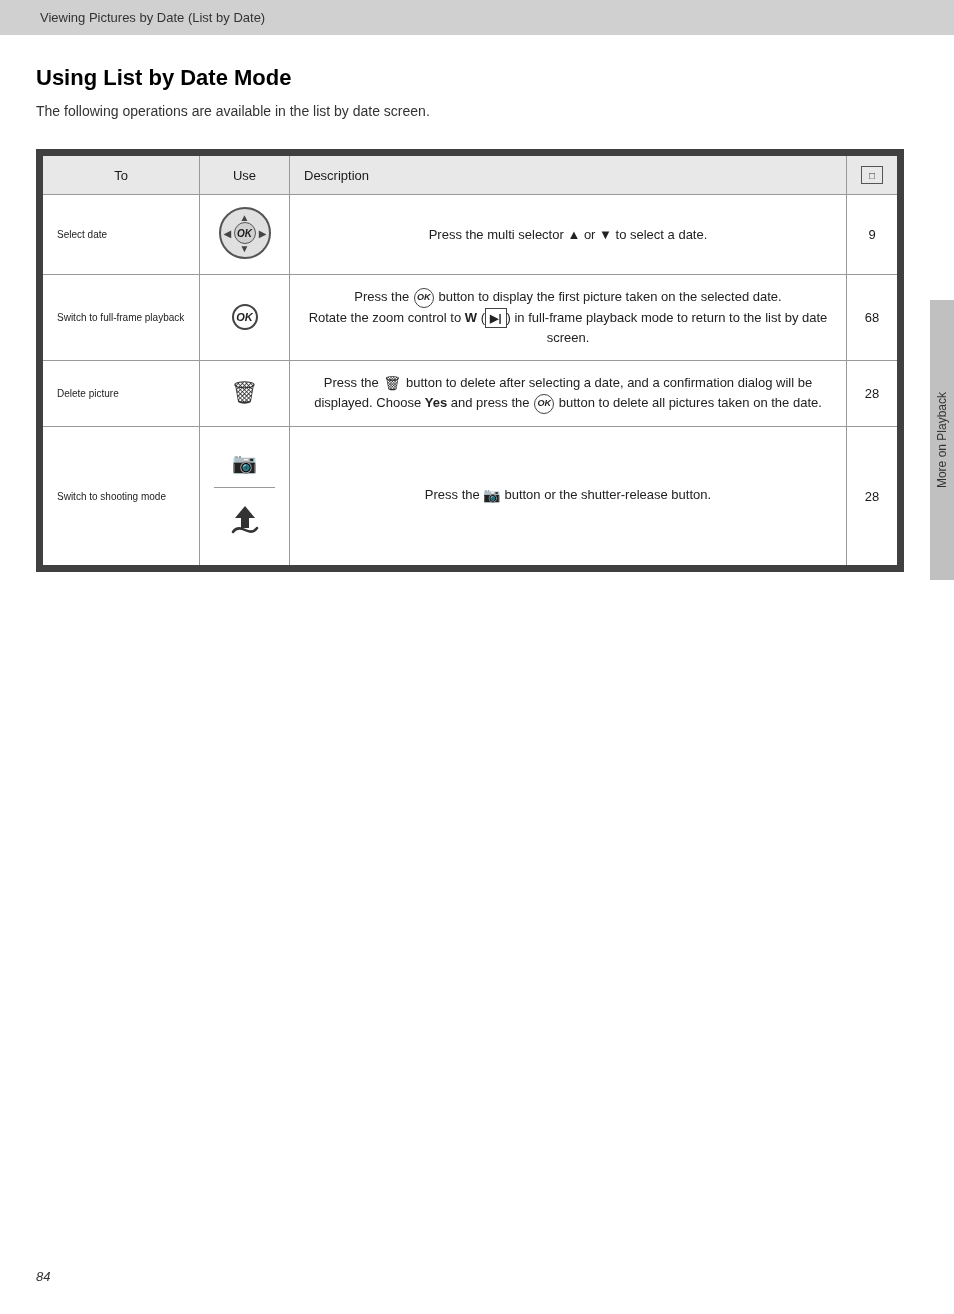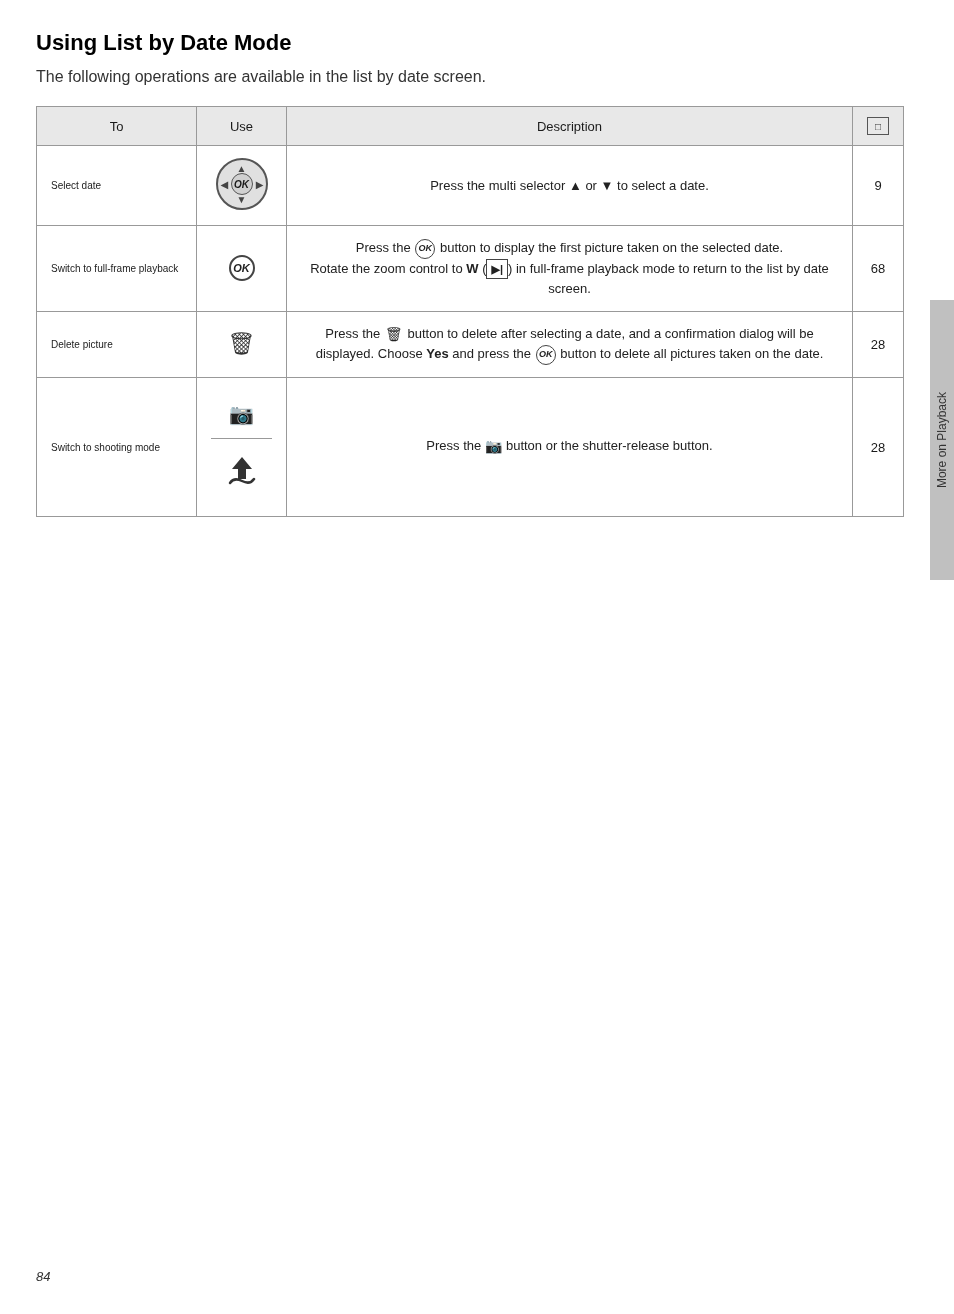--- a/index.html
+++ b/index.html
@@ -57,44 +57,44 @@
     }
 
     .page-title {
       font-size: 22px;
       font-weight: bold;
       margin-bottom: 12px;
       color: #000;
     }
 
     .subtitle {
-      font-size: 16px;
-      color: #333;
-      margin-bottom: 20px;
+      font-size: 14px;
+      color: #333;
+      margin-bottom: 30px;
     }
 
     
     .data-table {
       width: 100%;
       border-collapse: collapse;
-      border: 1px solid #404040;
+      border: 7px solid #404040;
     }
 
     .data-table th {
       background: #e8e8e8;
       border: 1px solid #999;
       padding: 10px 14px;
       font-size: 13px;
       font-weight: normal;
       text-align: center;
     }
 
     .data-table th.to-col { width: 160px; text-align: center; }
     .data-table th.use-col { width: 90px; text-align: center; margin-top: 36px; }
-    .data-table th.desc-col { text-align: center; }
+    .data-table th.desc-col { text-align: left; }
     .data-table th.ref-col { width: 40px; text-align: center; }
 
     .data-table td {
       border: 1px solid #999;
       padding: 12px 14px;
       vertical-align: middle;
     }
 
     .data-table td.to-cell {
       font-size: 10px;
@@ -354,20 +354,23 @@
     .shutter-svg {
       display: inline-block;
     }
 
   </style>
 </head>
 <body>
 
 <div class="page">
 
+  <div class="top-header">
+    <span>Viewing Pictures by Date (List by Date)</span>
+  </div>
 
   <div class="side-tab">
     <span class="side-tab-text">More on Playback</span>
   </div>
 
   <div class="main-content">
 
     <h1 class="page-title">Using List by Date Mode</h1>
     <p class="subtitle">The following operations are available in the list by date screen.</p>
 

